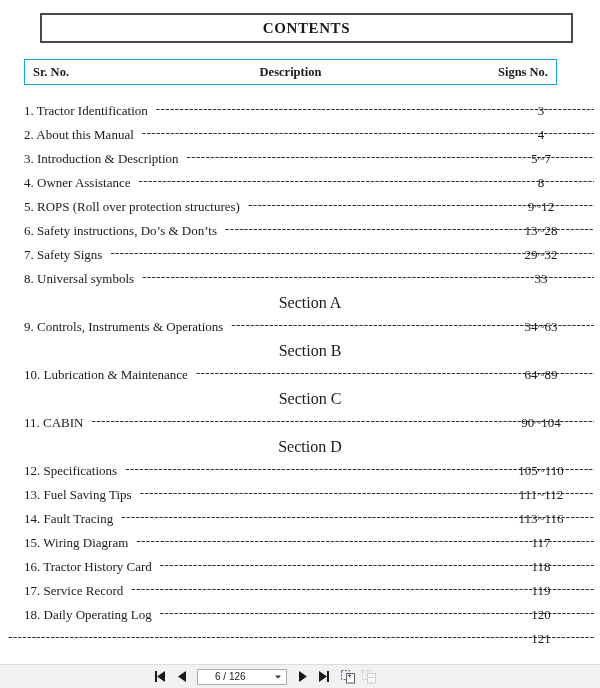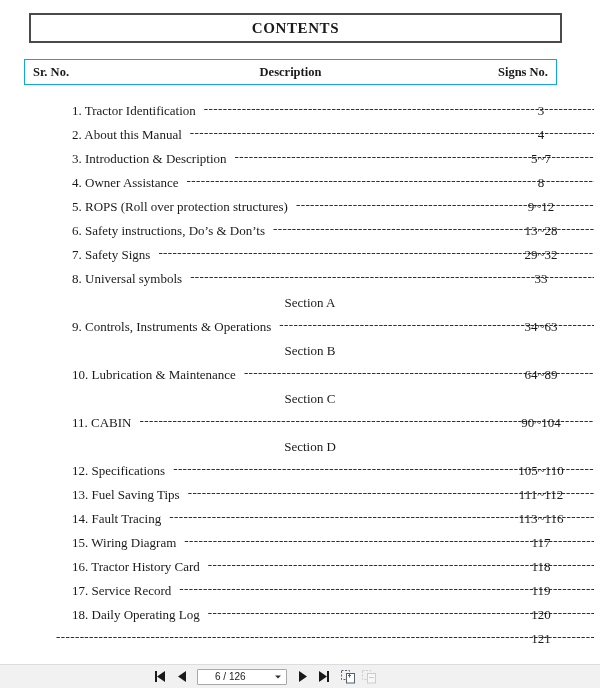--- a/index.html
+++ b/index.html
@@ -23,21 +23,21 @@
     top: 0;
     width: 600px;
     height: 660px;
     background: #ffffff;
     box-sizing: border-box;
   }
 
   
   #title-box {
     position: absolute;
-    left: 29px;
+    left: 40px;
     top: 13px;
     width: 533px;
     height: 30px;
     border: 2px solid #4a4a4a;
     box-sizing: border-box;
     display: flex;
     align-items: center;
     justify-content: center;
   }
   #title-box .title-text {
@@ -74,21 +74,20 @@
     left: 0;
     top: 99px;
     width: 600px;
   }
 
   .toc-row {
     position: relative;
     height: 24px;
     display: flex;
     align-items: center;
-    padding-left: 48px;
   }
   .toc-row .label {
     margin-left: 24px;
     font-size: 13px;
     white-space: nowrap;
     flex: 0 0 auto;
   }
   .toc-row .leader {
     flex: 1 1 auto;
     margin: 0 6px 0 8px;
@@ -111,21 +110,21 @@
 
   
   .section-row {
     height: 24px;
     display: flex;
     align-items: center;
     justify-content: center;
     padding-right: 0;
   }
   .section-row .section-label {
-    font-size: 13px;
+    font-size: 16px;
     margin-left: 20px;
   }
 
   
   #toolbar {
     position: absolute;
     left: 0;
     top: 664px;
     width: 600px;
     height: 24px;

